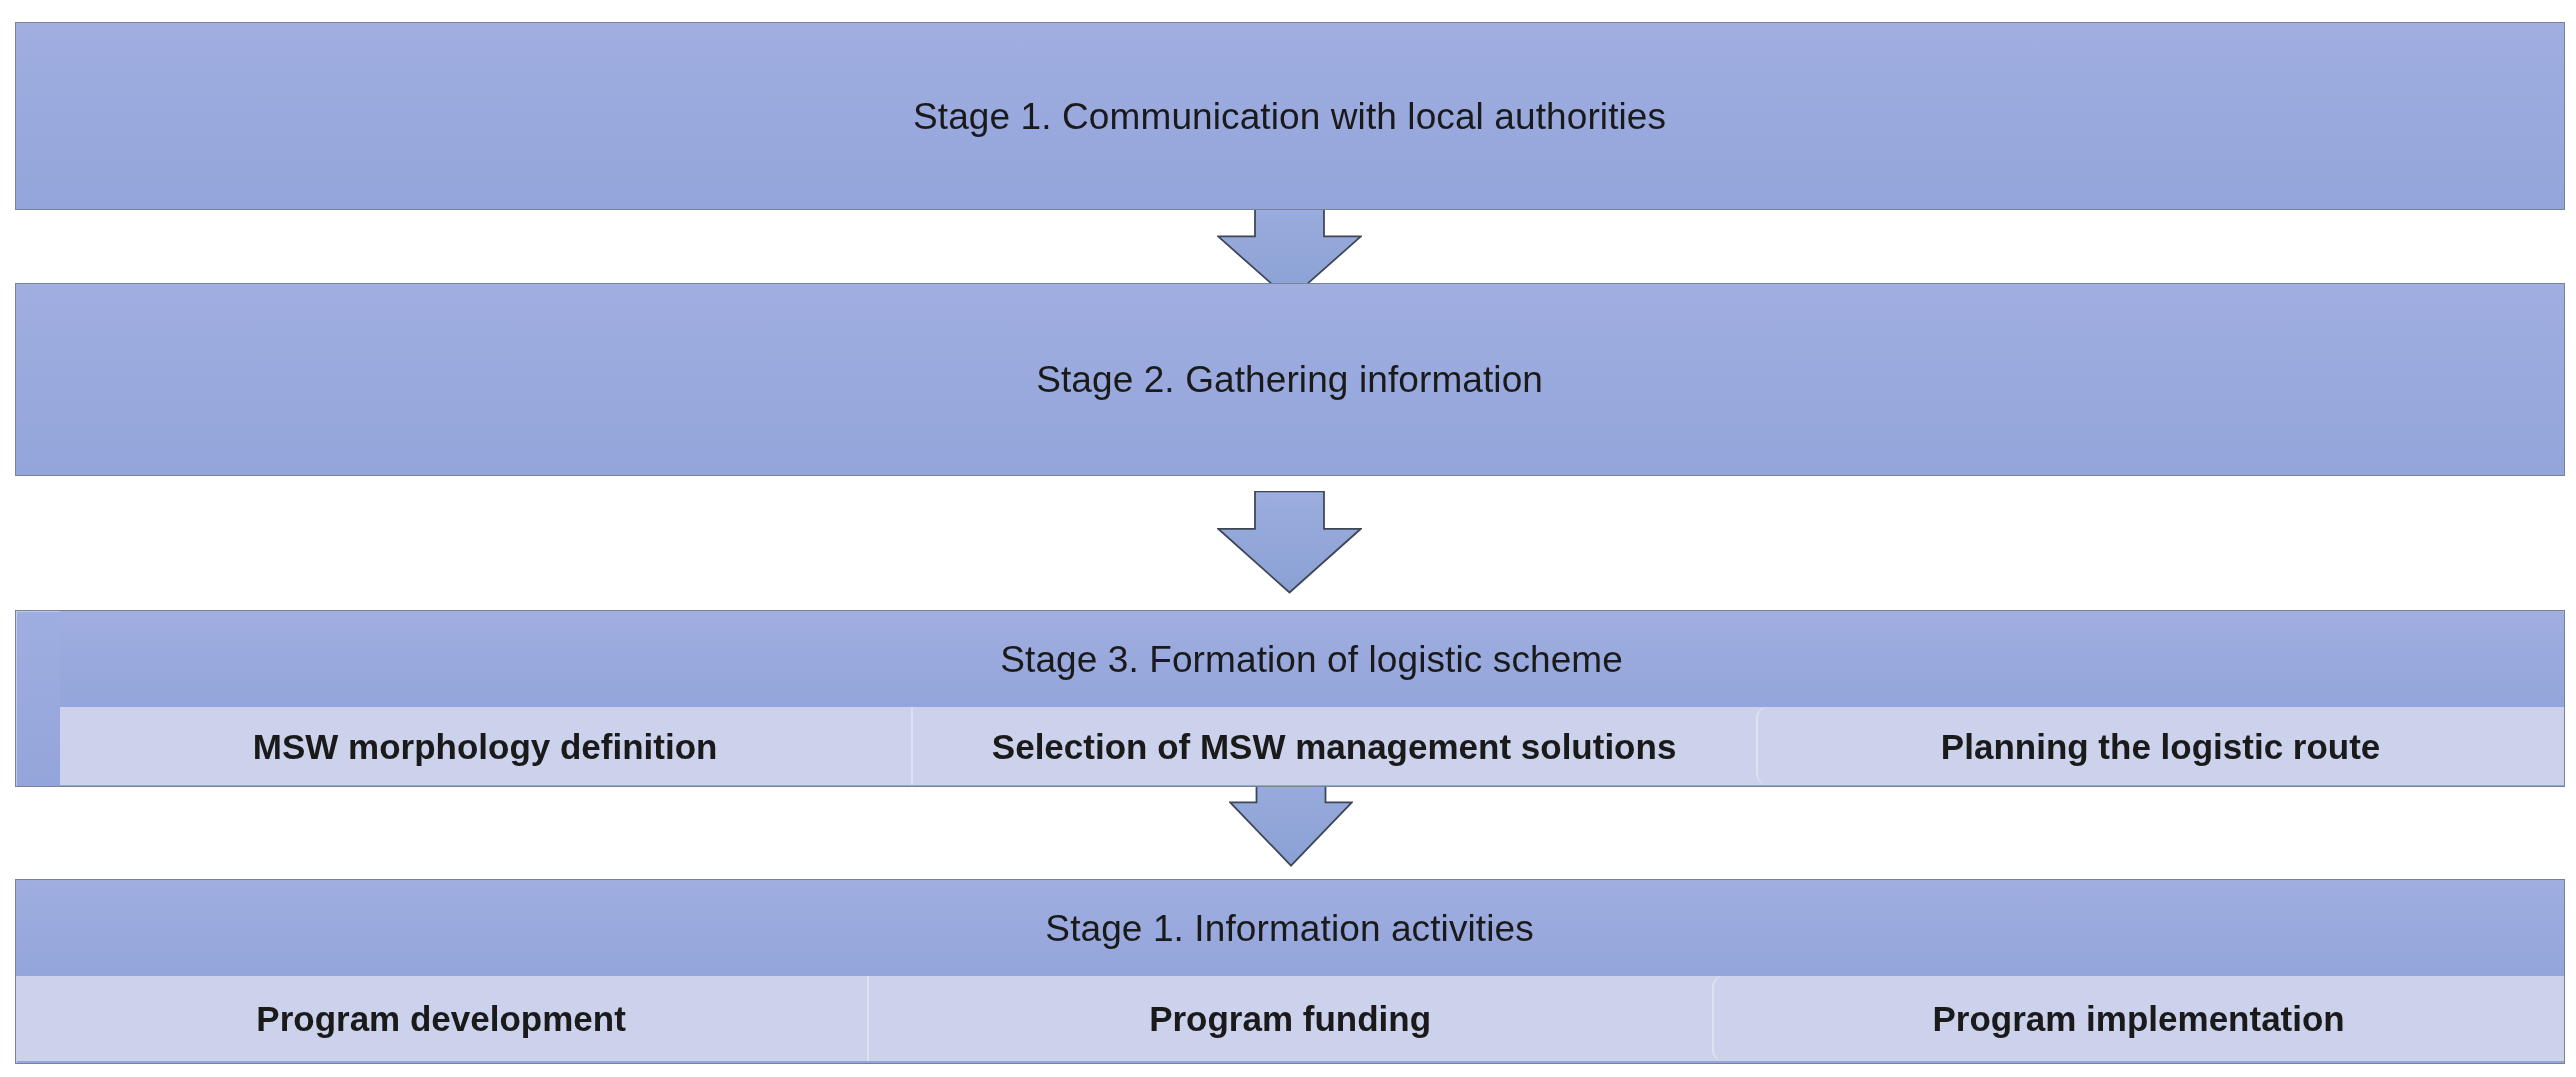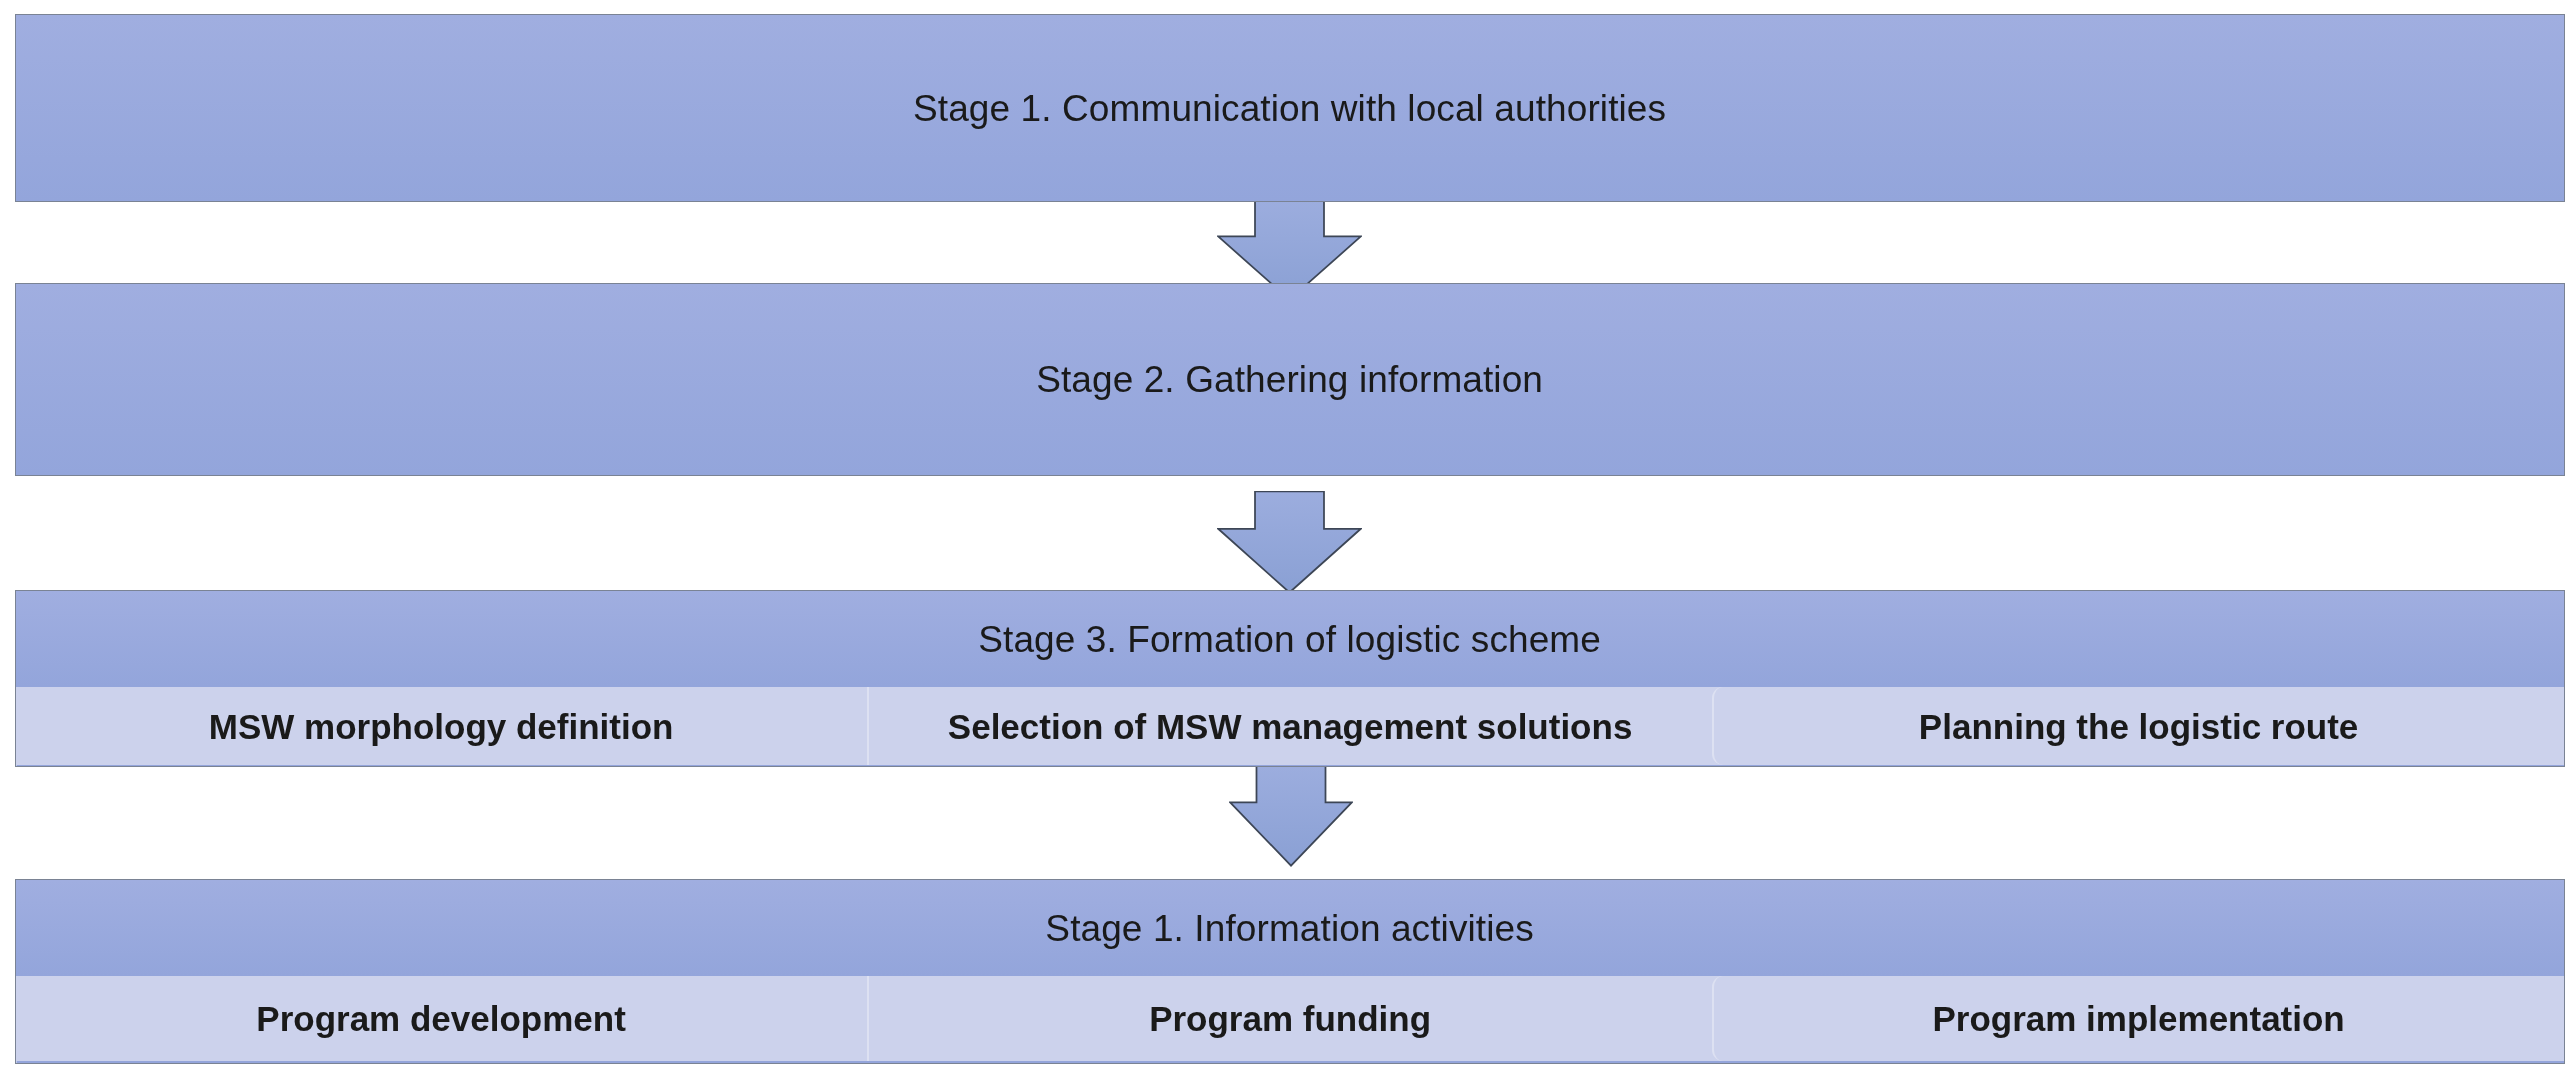--- a/index.html
+++ b/index.html
@@ -75,23 +75,23 @@
   }
 
   .substage-label {
     font-size: 35px;
     color: #1a1a1a;
     line-height: 1;
     white-space: nowrap;
   }
 
   
-  #box-stage-1 { top: 14px;   height: 188px; }
+  #box-stage-1 { top: 22px;   height: 188px; }
   #box-stage-2 { top: 283px;  height: 193px; }
-  #box-stage-3 { top: 590px; height: 177px; }
+  #box-stage-3 { top: 610px; height: 177px; padding-left: 44px; }
   #box-stage-4 { top: 879px; height: 185px; }
 
   #box-stage-1 .stage-header { height: 100%; }
   #box-stage-2 .stage-header { height: 100%; }
   #box-stage-3 .stage-header { height: 96px; }
   #box-stage-3 .substage-row { height: 78px; }
   #box-stage-4 .stage-header { height: 96px; }
   #box-stage-4 .substage-row { height: 85px; }
 
   

